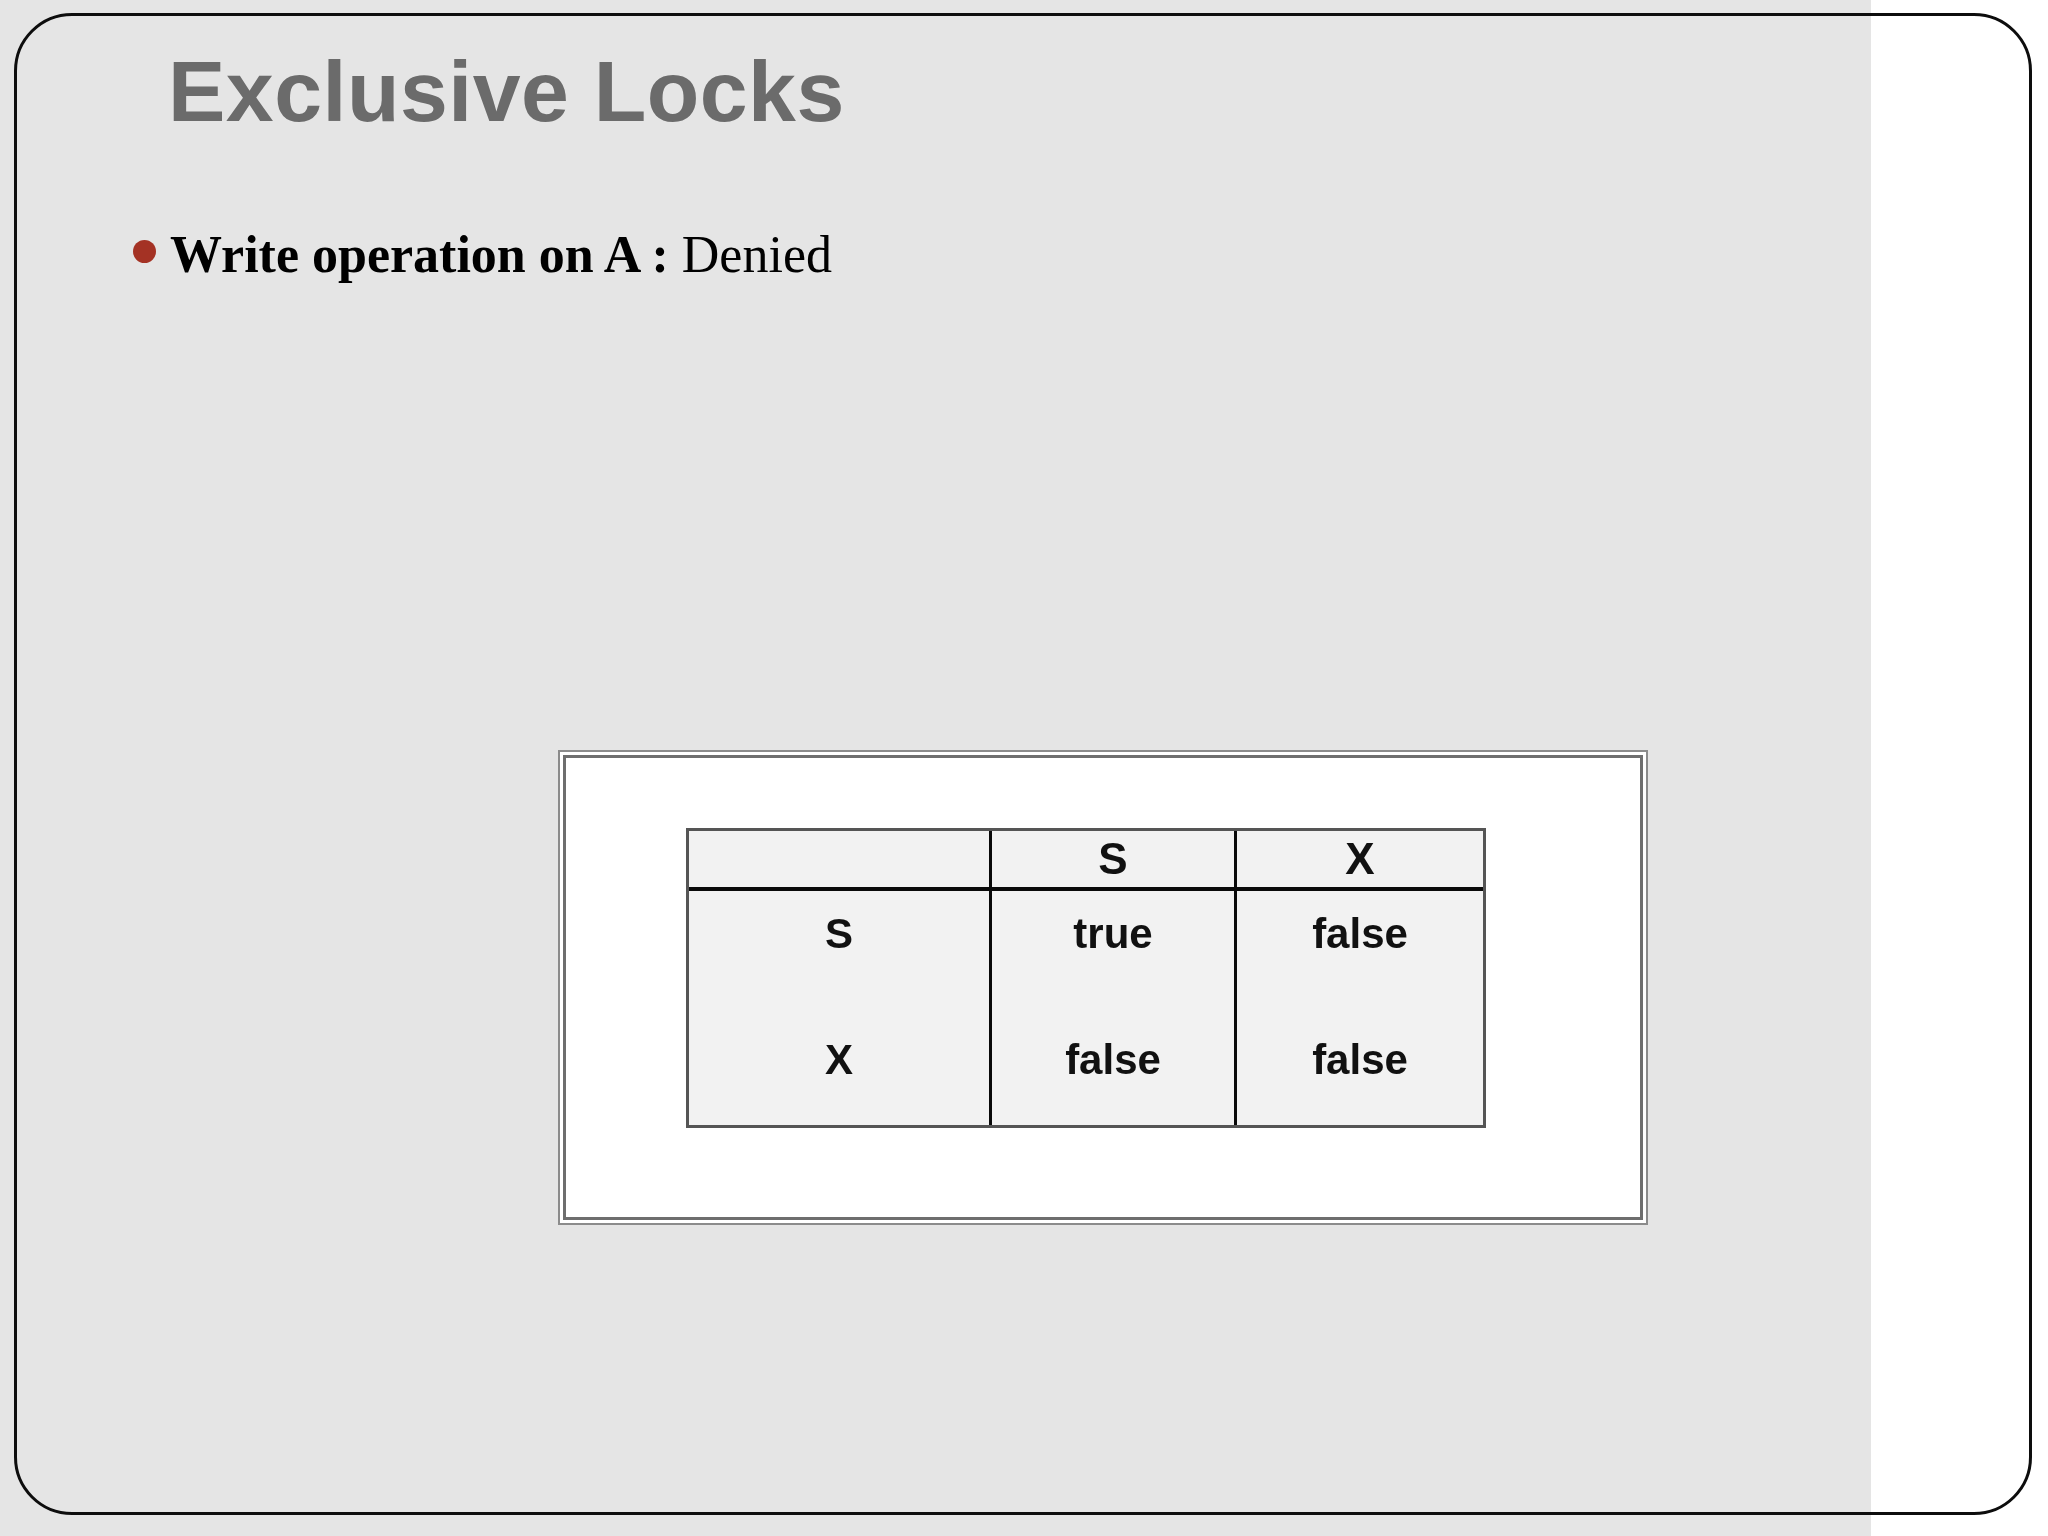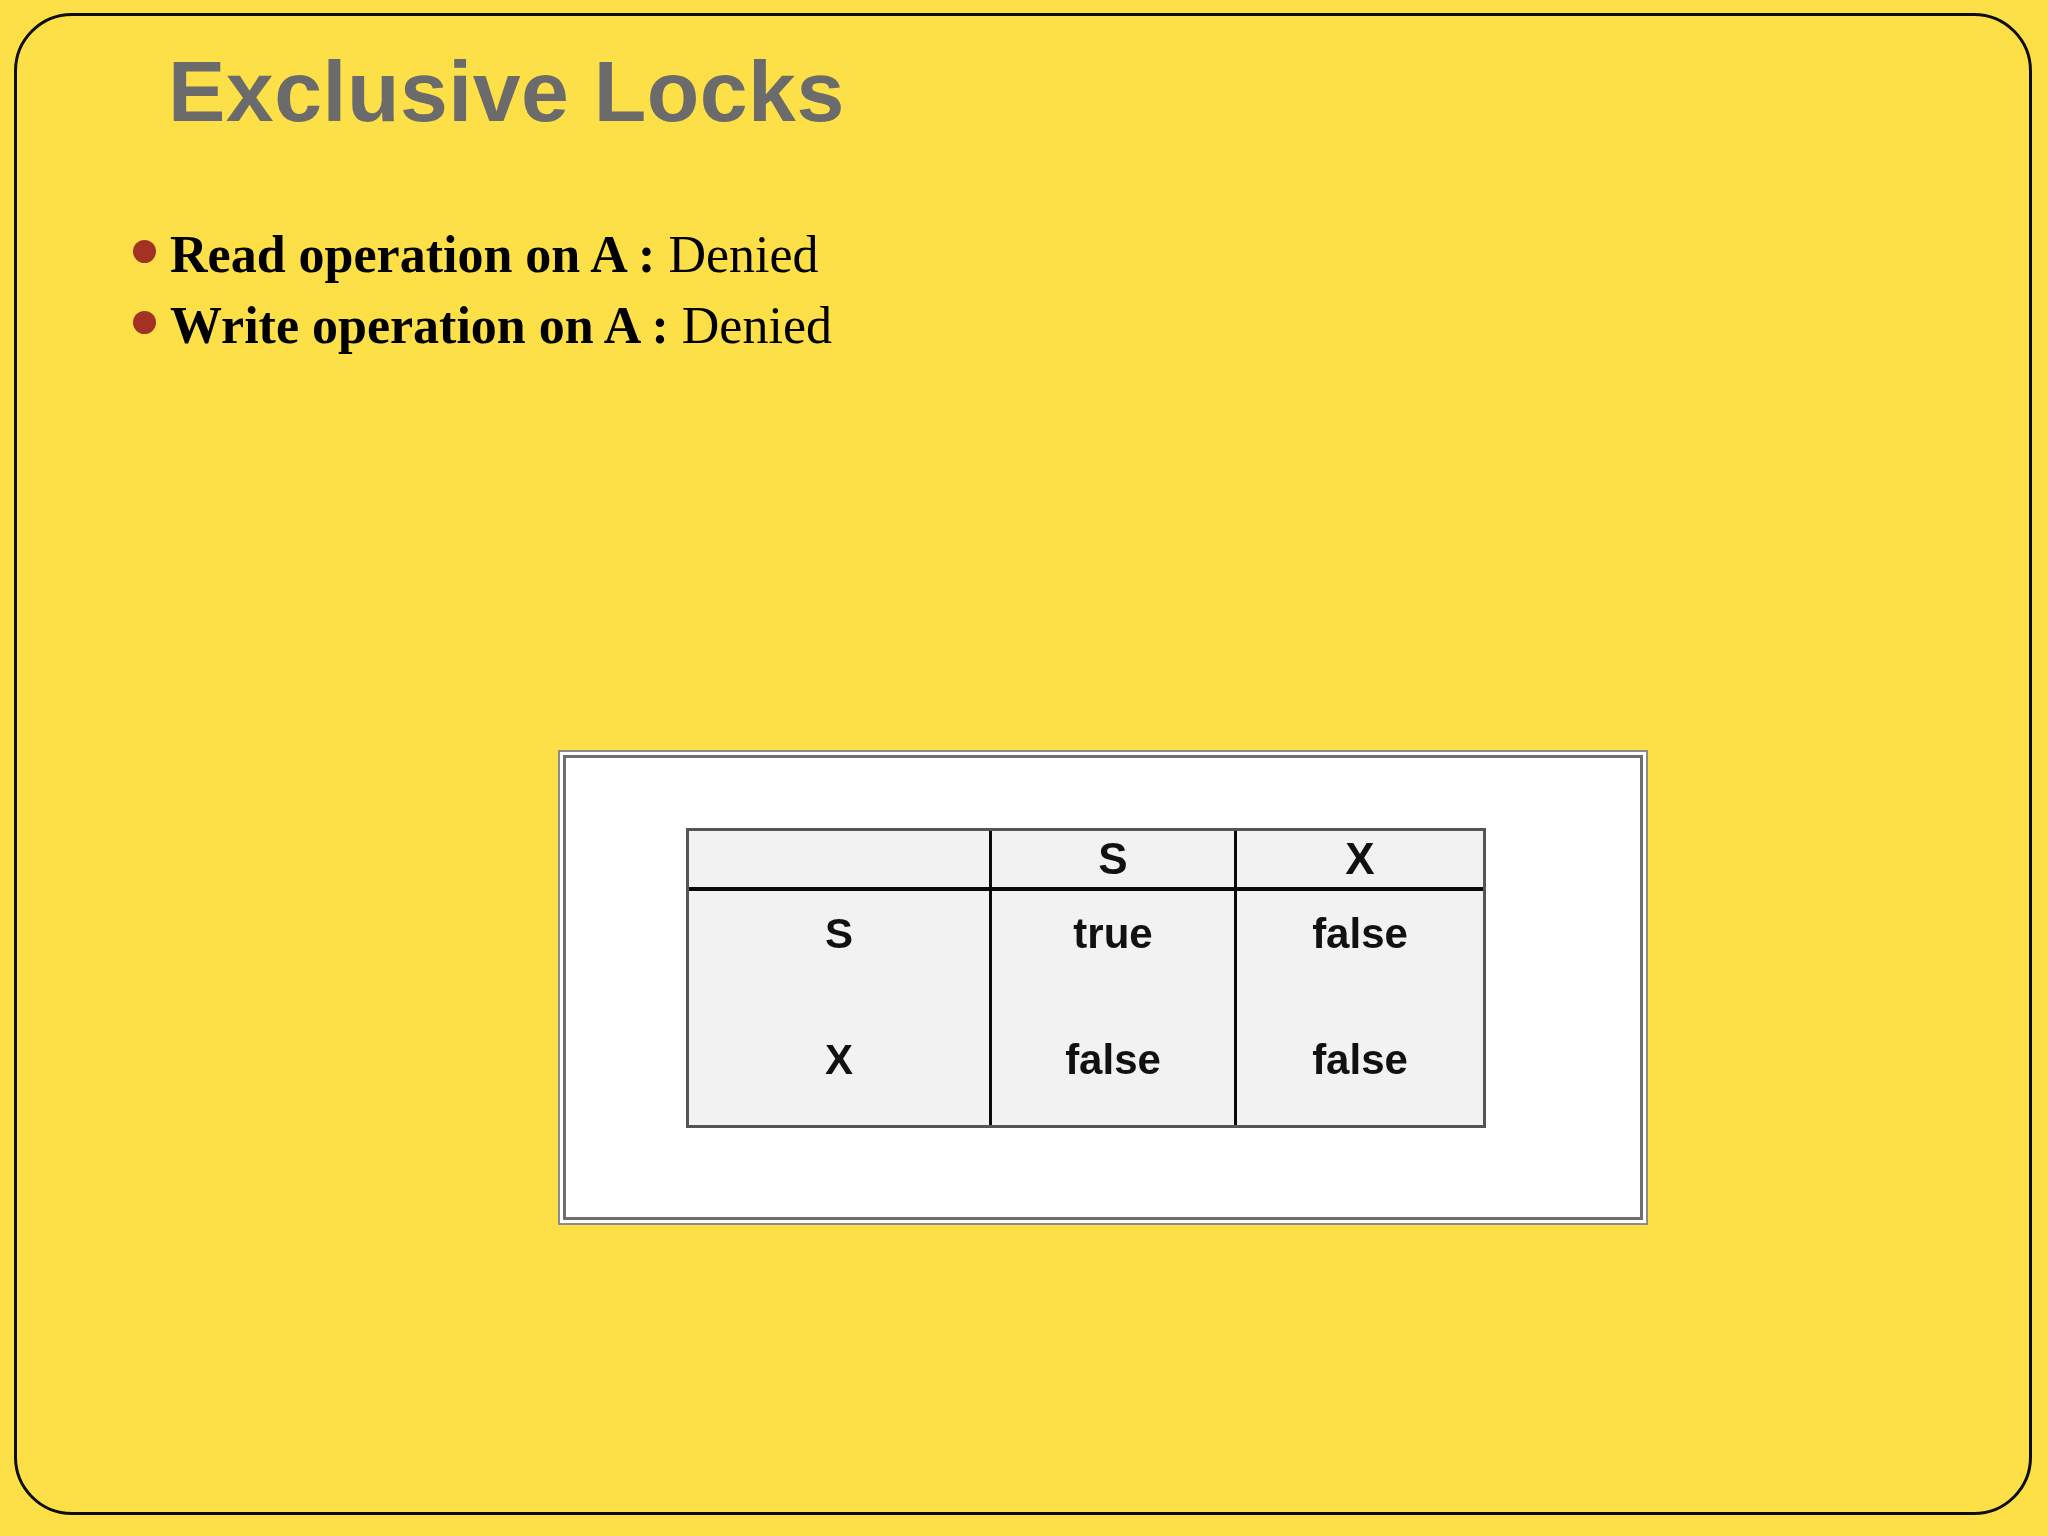--- a/index.html
+++ b/index.html
@@ -12,23 +12,23 @@
     width: 2048px;
     height: 1536px;
     overflow: hidden;
     font-family: "Liberation Serif", "DejaVu Serif", serif;
   }
 
   
   #slide {
     position: absolute;
     left: 0; top: 0;
-    width: 2048px;
+    width: 1871px;
     height: 1536px;
-    background: #fde047;
+    background: #e5e5e5;
   }
   #slide-border {
     position: absolute;
     left: 14px;
     top: 13px;
     width: 2018px;
     height: 1502px;
     border: 3px solid #0d0d0d;
     border-radius: 58px;
     box-sizing: border-box;
@@ -194,24 +194,20 @@
 
   <div id="slide-border"></div>
 
   <div id="title">Exclusive Locks</div>
 
   <div id="body">
 
 
     <div class="lvl2-wrap">
 
-      <div class="lvl2">
-        <span class="bullet-dot"></span>
-        <span class="lbl-bold">Read operation on A :</span><span class="lbl-plain">&nbsp;</span><span class="lbl-plain">Denied</span>
-      </div>
 
       <div class="lvl2">
         <span class="bullet-dot"></span>
         <span class="lbl-bold">Write operation on A :</span><span class="lbl-plain">&nbsp;</span><span class="lbl-plain">Denied</span>
       </div>
 
     </div>
   </div>
 
   <div id="figure">

